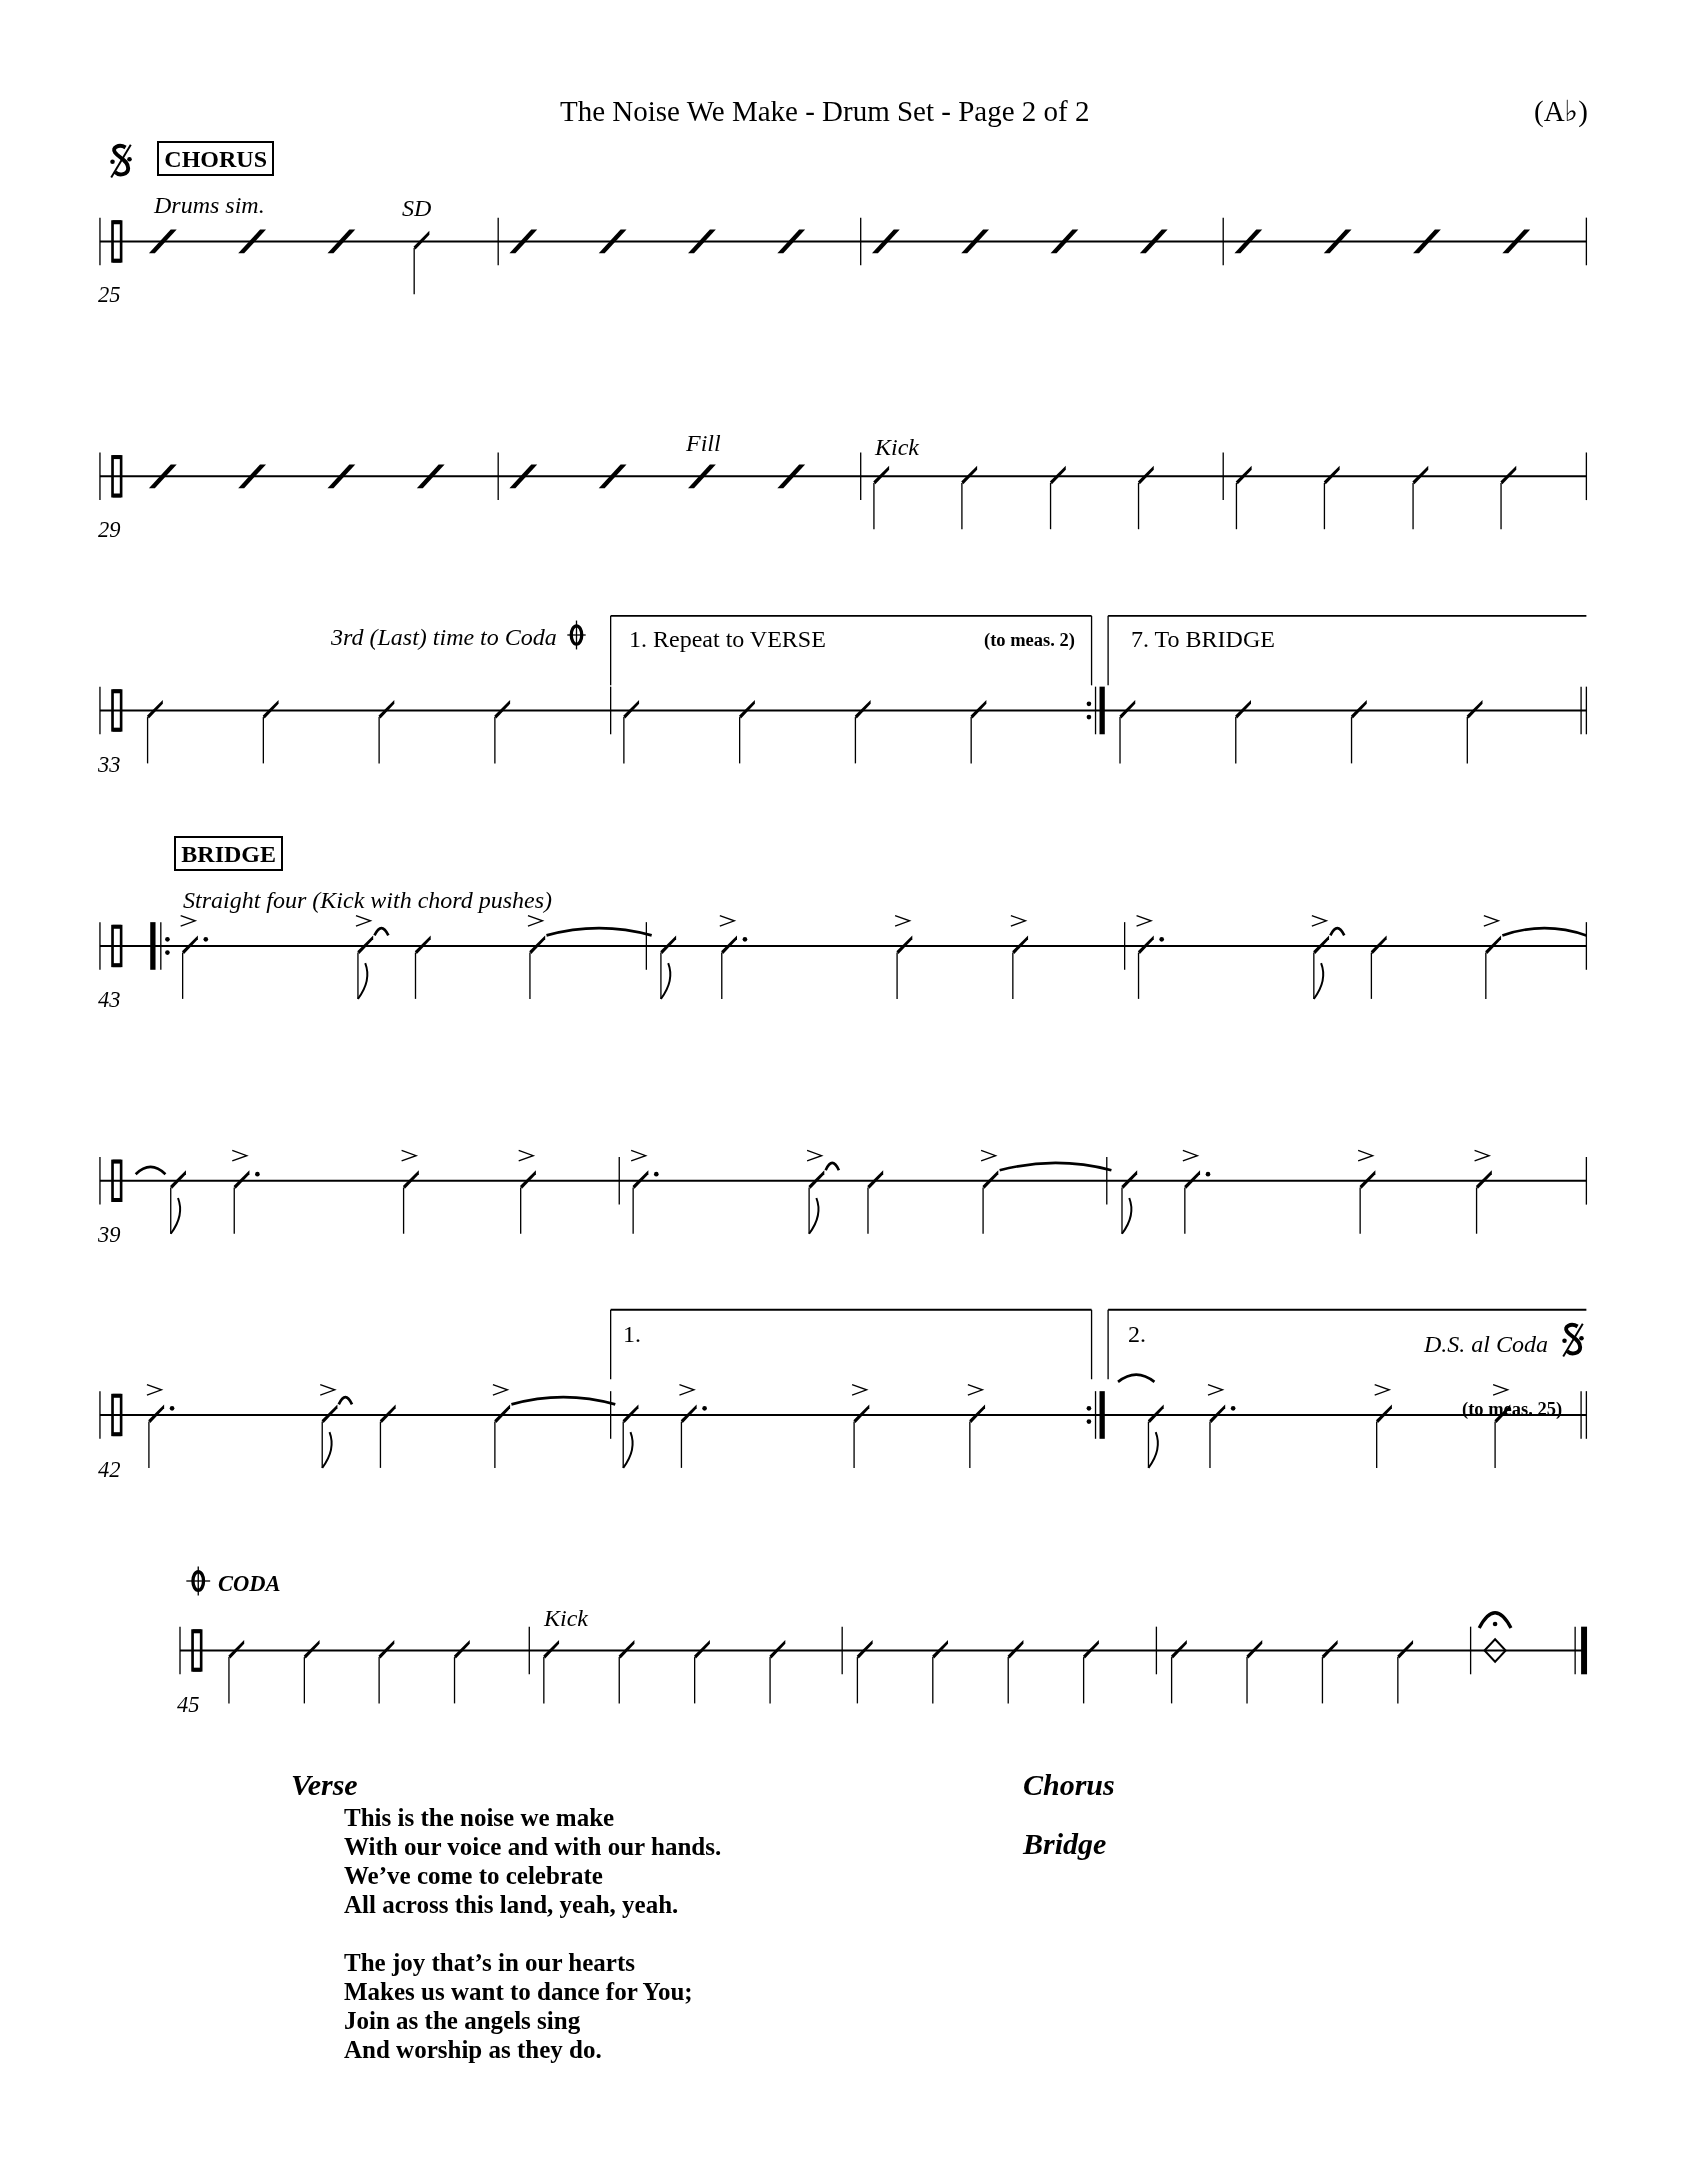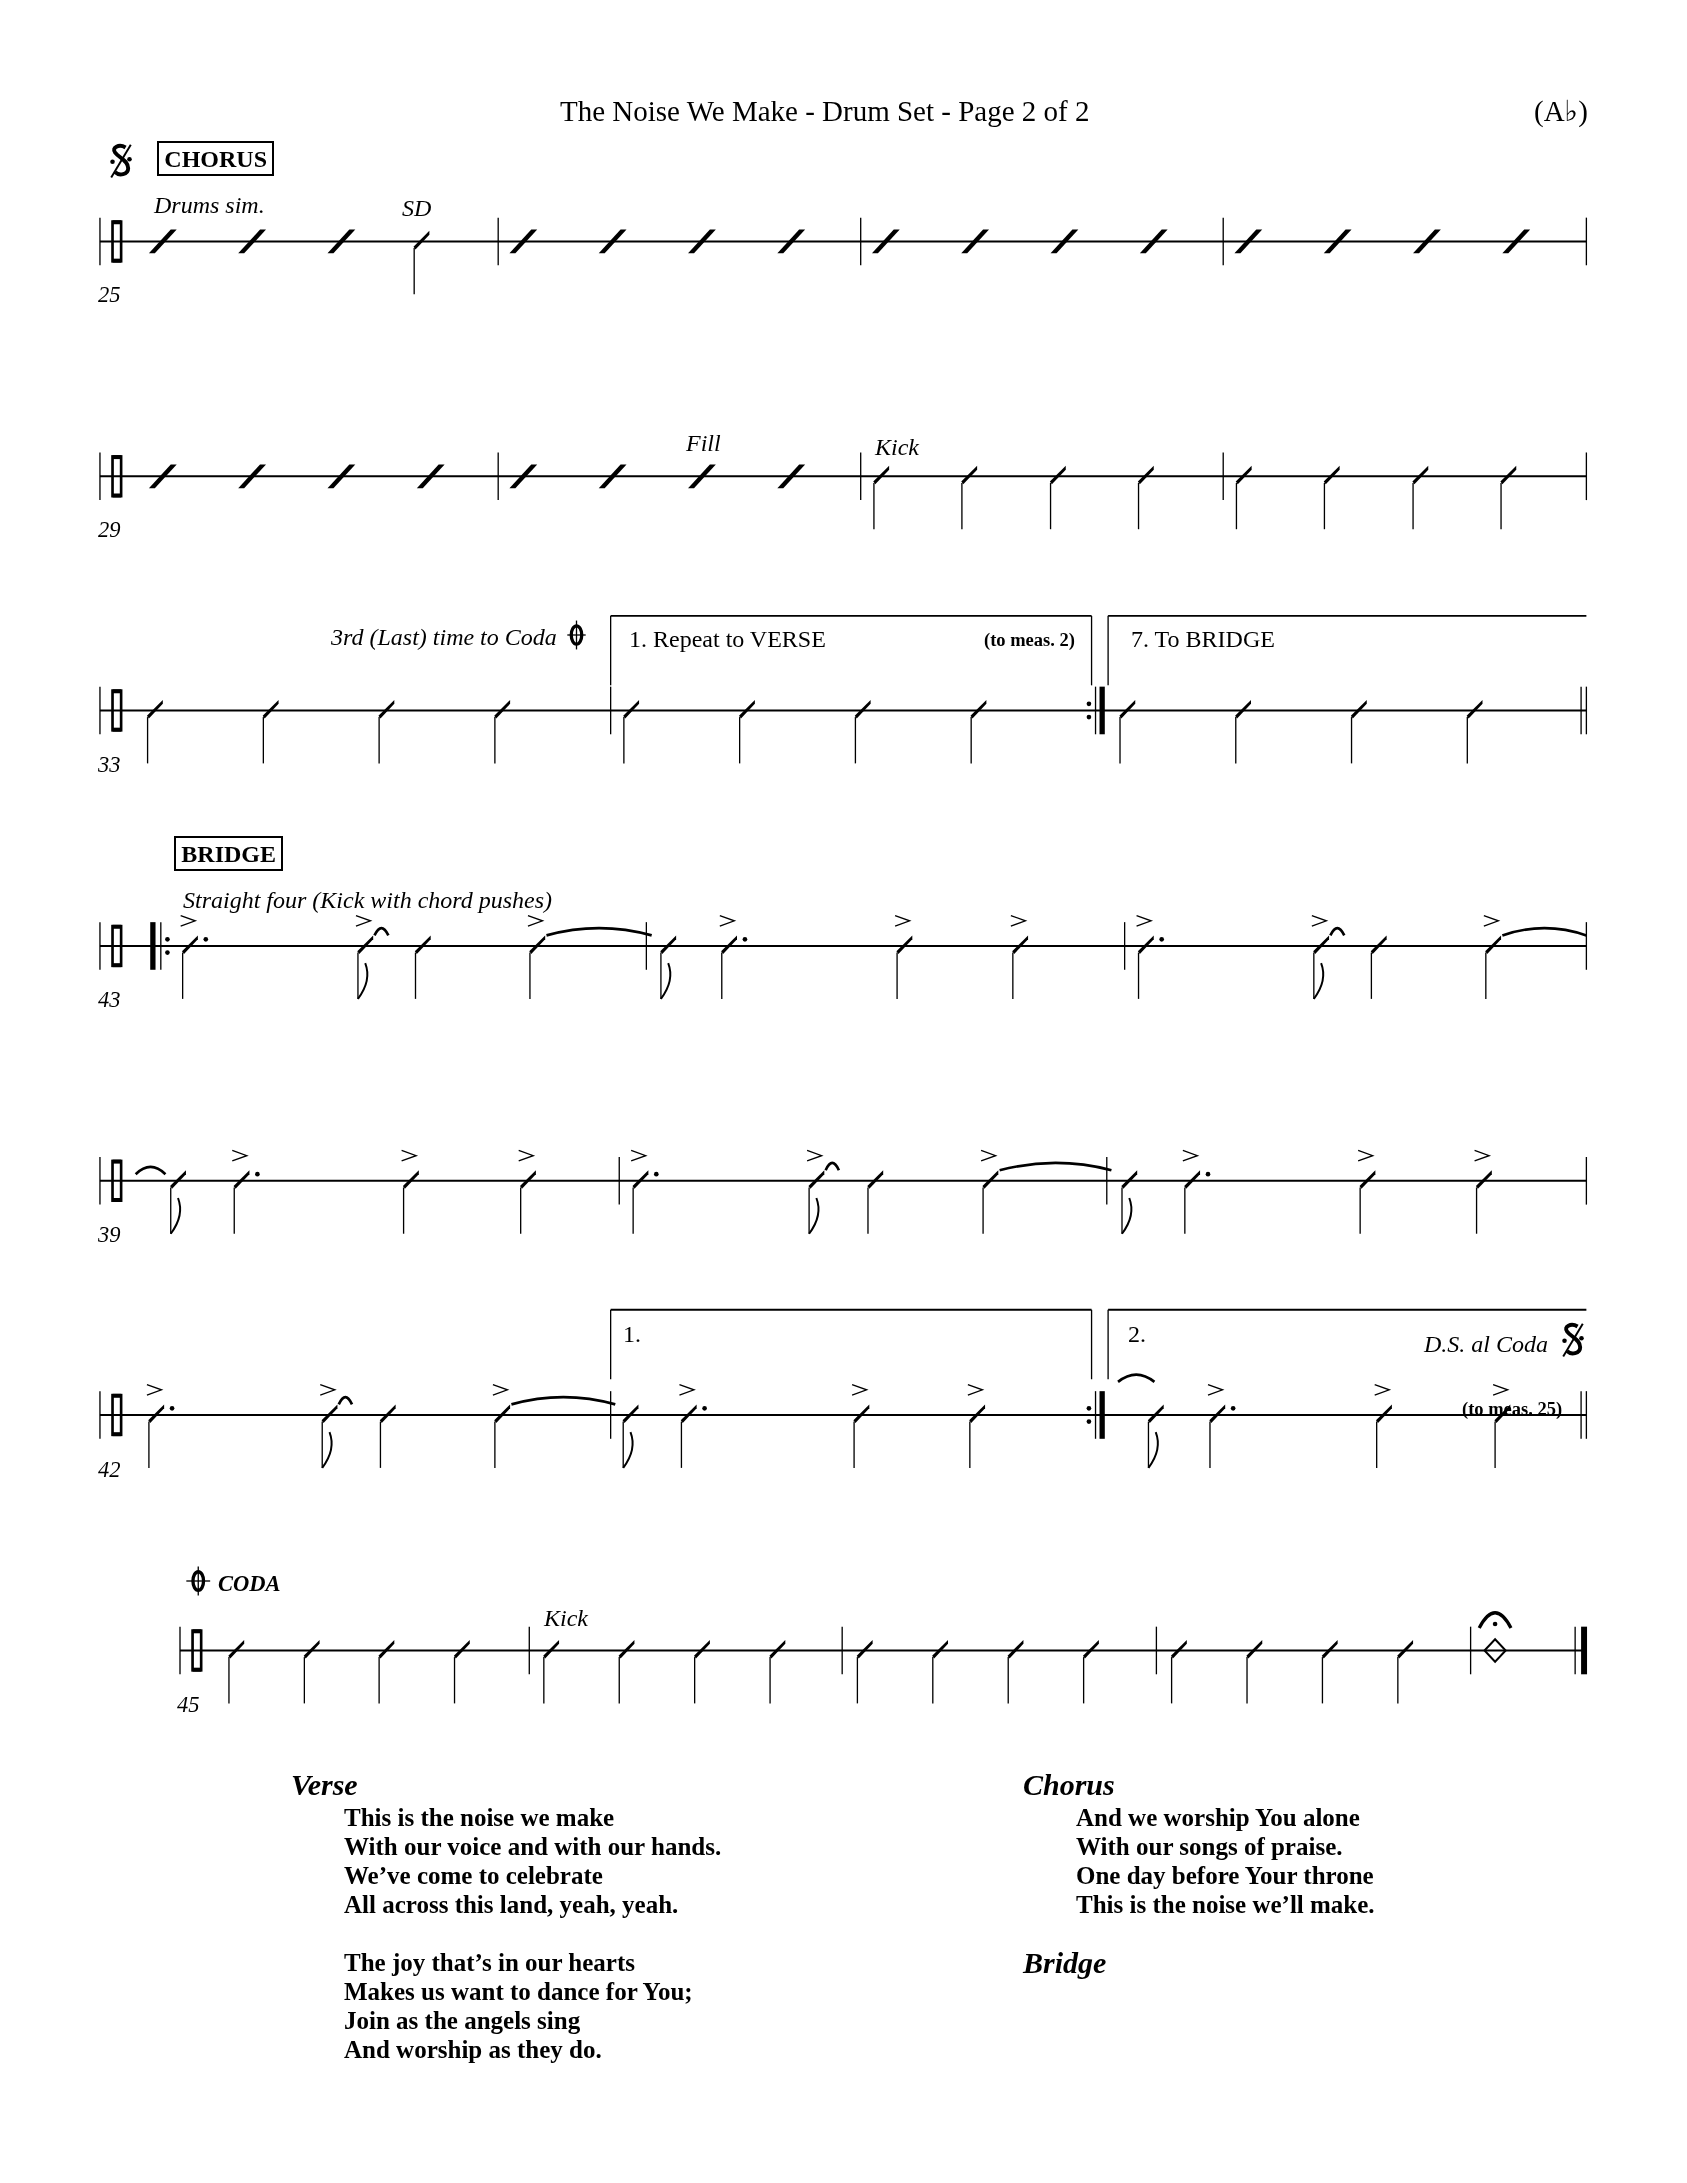--- a/index.html
+++ b/index.html
@@ -402,22 +402,16 @@
     <div style="height:29px;"></div>
     <div class="lyr-line">The joy that’s in our hearts</div>
     <div class="lyr-line">Makes us want to dance for You;</div>
     <div class="lyr-line">Join as the angels sing</div>
     <div class="lyr-line">And worship as they do.</div>
   </div>
 </div>
 
 <div class="abs" style="left:1023px; top:1770px;">
   <div class="lyr-head">Chorus</div>
-  <div style="margin-left:53px; margin-top:2.6px;">
-    <div class="lyr-line">And we worship You alone</div>
-    <div class="lyr-line">With our songs of praise.</div>
-    <div class="lyr-line">One day before Your throne</div>
-    <div class="lyr-line">This is the noise we’ll make.</div>
-  </div>
   <div style="height:29px;"></div>
   <div class="lyr-head">Bridge</div>
 </div>
 
 
 </body></html>

